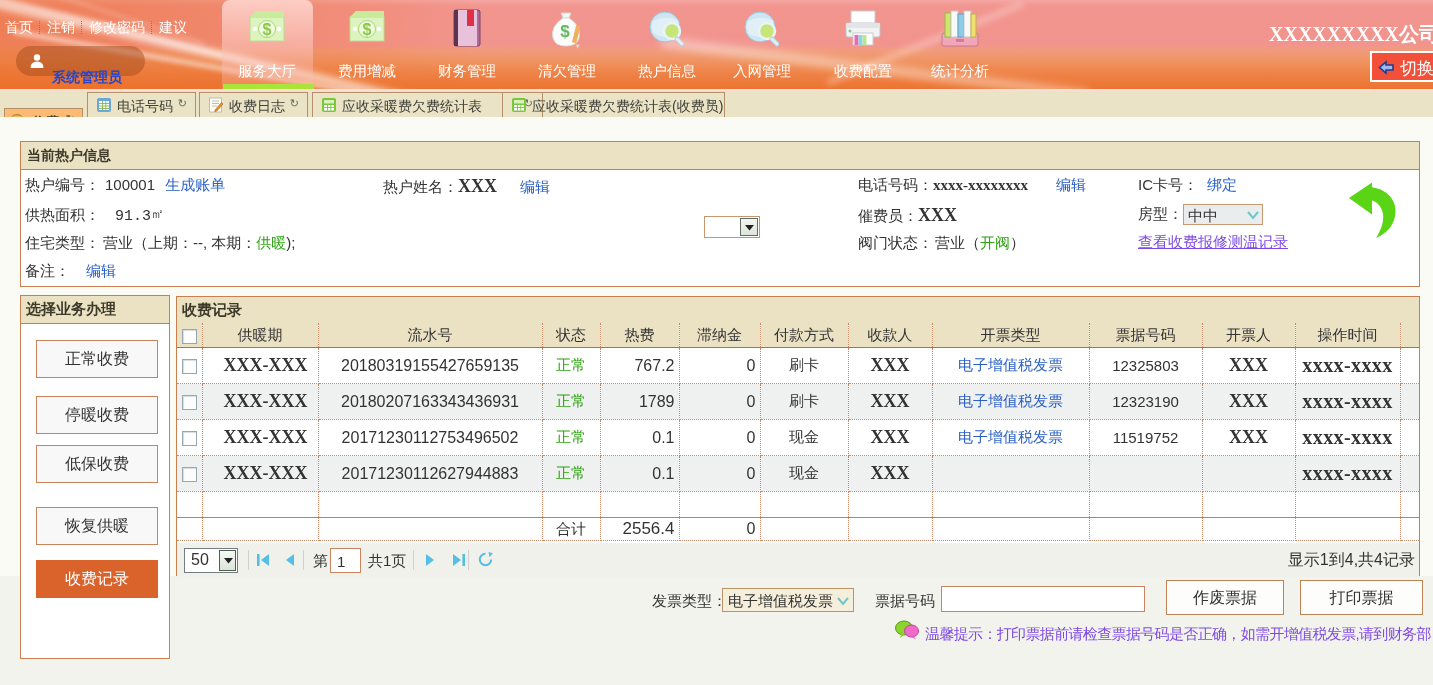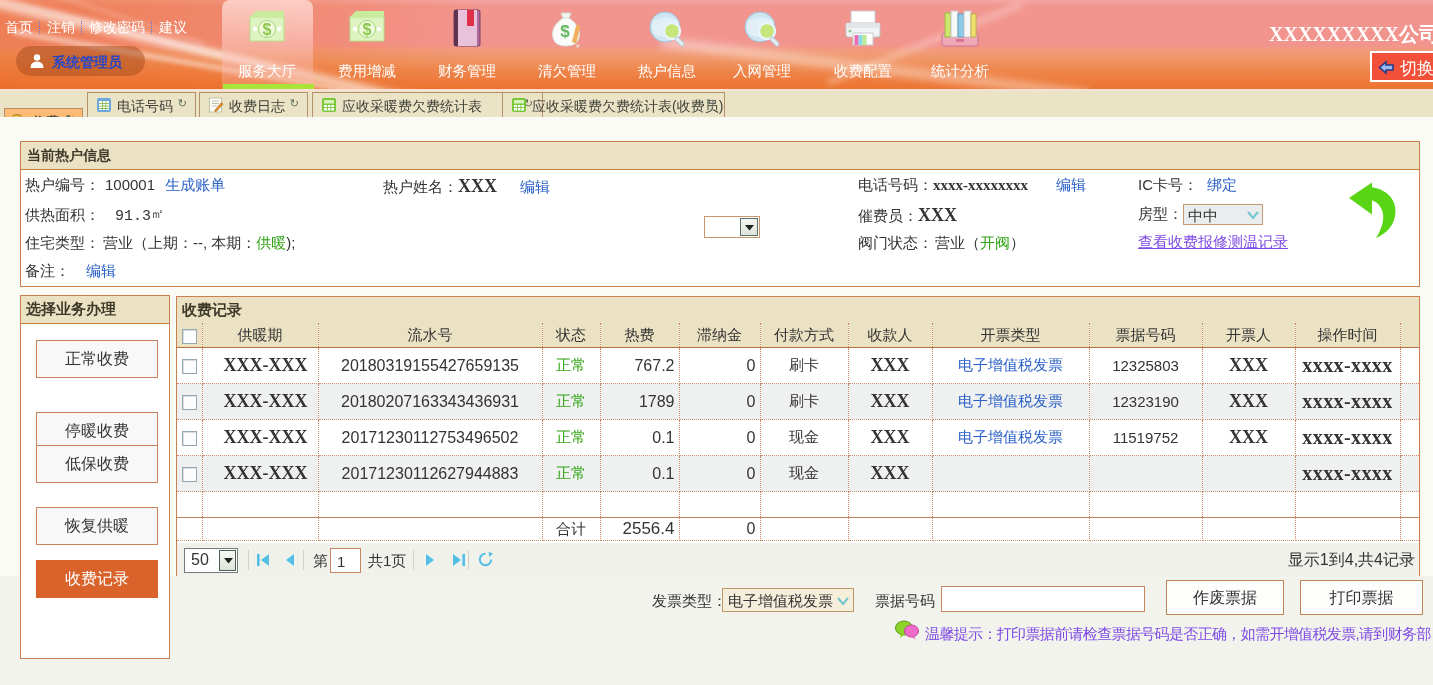--- a/index.html
+++ b/index.html
@@ -8,21 +8,21 @@
 
 #hdr{position:absolute;left:0;top:0;width:1433px;height:89px;overflow:hidden;
 background:linear-gradient(180deg,#f5a6a3 0%,#f2958e 7%,#f2948e 50%,#f19b7b 57%,#f09566 67%,#ef8a52 76%,#ee7f42 86%,#ec7430 100%);}
 #hdrleft{position:absolute;left:0;top:0;width:470px;height:89px;
 background:linear-gradient(100deg,rgba(235,108,38,.55) 0%,rgba(236,110,40,.30) 55%,rgba(238,115,45,0) 100%);}
 .streak{position:absolute;background:linear-gradient(180deg,rgba(255,255,255,0),rgba(255,255,255,.85),rgba(255,255,255,0));filter:blur(2px);}
 #toplinks{position:absolute;left:5px;top:19px;color:#fff;font-size:14px;white-space:nowrap;}
 #toplinks .sep{display:inline-block;width:1px;height:13px;border-left:1px dotted #5b7ae0;margin:0 6px;vertical-align:-2px;}
 #pill{position:absolute;left:16px;top:46px;width:129px;height:30px;border-radius:15px;background:rgba(158,72,24,.45);}
 #pill svg{position:absolute;left:13px;top:7px;}
-#pill span{position:absolute;left:36px;top:8px;font-size:14px;font-weight:bold;color:#2947c5;}
+#pill span{position:absolute;left:36px;top:23px;font-size:14px;font-weight:bold;color:#2947c5;}
 .nav{position:absolute;top:0;height:89px;width:96px;text-align:center;}
 .nav .ic{position:absolute;left:50%;top:7px;transform:translateX(-50%);}
 .nav .tx{position:absolute;left:0;right:0;top:62px;color:#fff;font-size:14.5px;}
 #navsel{position:absolute;left:222px;top:0;width:91px;height:89px;border-radius:8px 8px 0 0;
 background:linear-gradient(180deg,rgba(255,216,210,.85),rgba(250,190,184,.45) 70%,rgba(250,190,184,.25));}
 #navselbar{position:absolute;left:223px;top:84px;width:91px;height:5px;background:#aae438;}
 #company{position:absolute;left:1269px;top:21px;color:#fff;font-family:"Liberation Serif",serif;font-weight:bold;font-size:20px;white-space:nowrap;}
 #switch{position:absolute;left:1370px;top:51px;width:72px;height:31px;background:#f3503a;border:2px solid #fff;box-sizing:border-box;}
 #switch span{position:absolute;left:28px;top:4px;color:#fff;font-size:17px;}
 #switch svg{position:absolute;left:6px;top:6px;}
@@ -279,21 +279,21 @@
 <div class="lbl purple" style="left:1138px;top:233px;text-decoration:underline;">查看收费报修测温记录</div>
 <div class="lbl" style="left:25px;top:262px;">备注：<span class="blue" style="margin-left:16px;">编辑</span></div>
 <svg class="abs" style="left:1347px;top:181px;" width="52" height="58" viewBox="0 0 52 58">
       <path d="M2 17 L25 1.5 L25 33.5 Z" fill="#5ad515"></path>
       <path d="M22 6 C38 7 49 17 48.5 31 C48 44 39 53 29 57 C36 46 38.5 35 34 27 C30.5 21 27 19.5 22 19 Z" fill="#5ad515"></path>
     </svg>
 
 <div id="sidepanel" class="panel">
       <div class="phead">选择业务办理</div>
   <div class="sbtn" style="top:44px;">正常收费</div>
-  <div class="sbtn" style="top:99.5px;margin-top:16px;">停暖收费</div>
+  <div class="sbtn" style="top:99.5px;">停暖收费</div>
   <div class="sbtn" style="top:149px;">低保收费</div>
   <div class="sbtn" style="top:210.5px;">恢复供暖</div>
   <div class="sbtn" id="sbtn5" style="top:264px;">收费记录</div>
 </div>
 
 <div id="gridpanel" class="panel">
       <div class="phead">收费记录</div>
 <table id="grid">
 <colgroup>
           <col style="width:25px">

